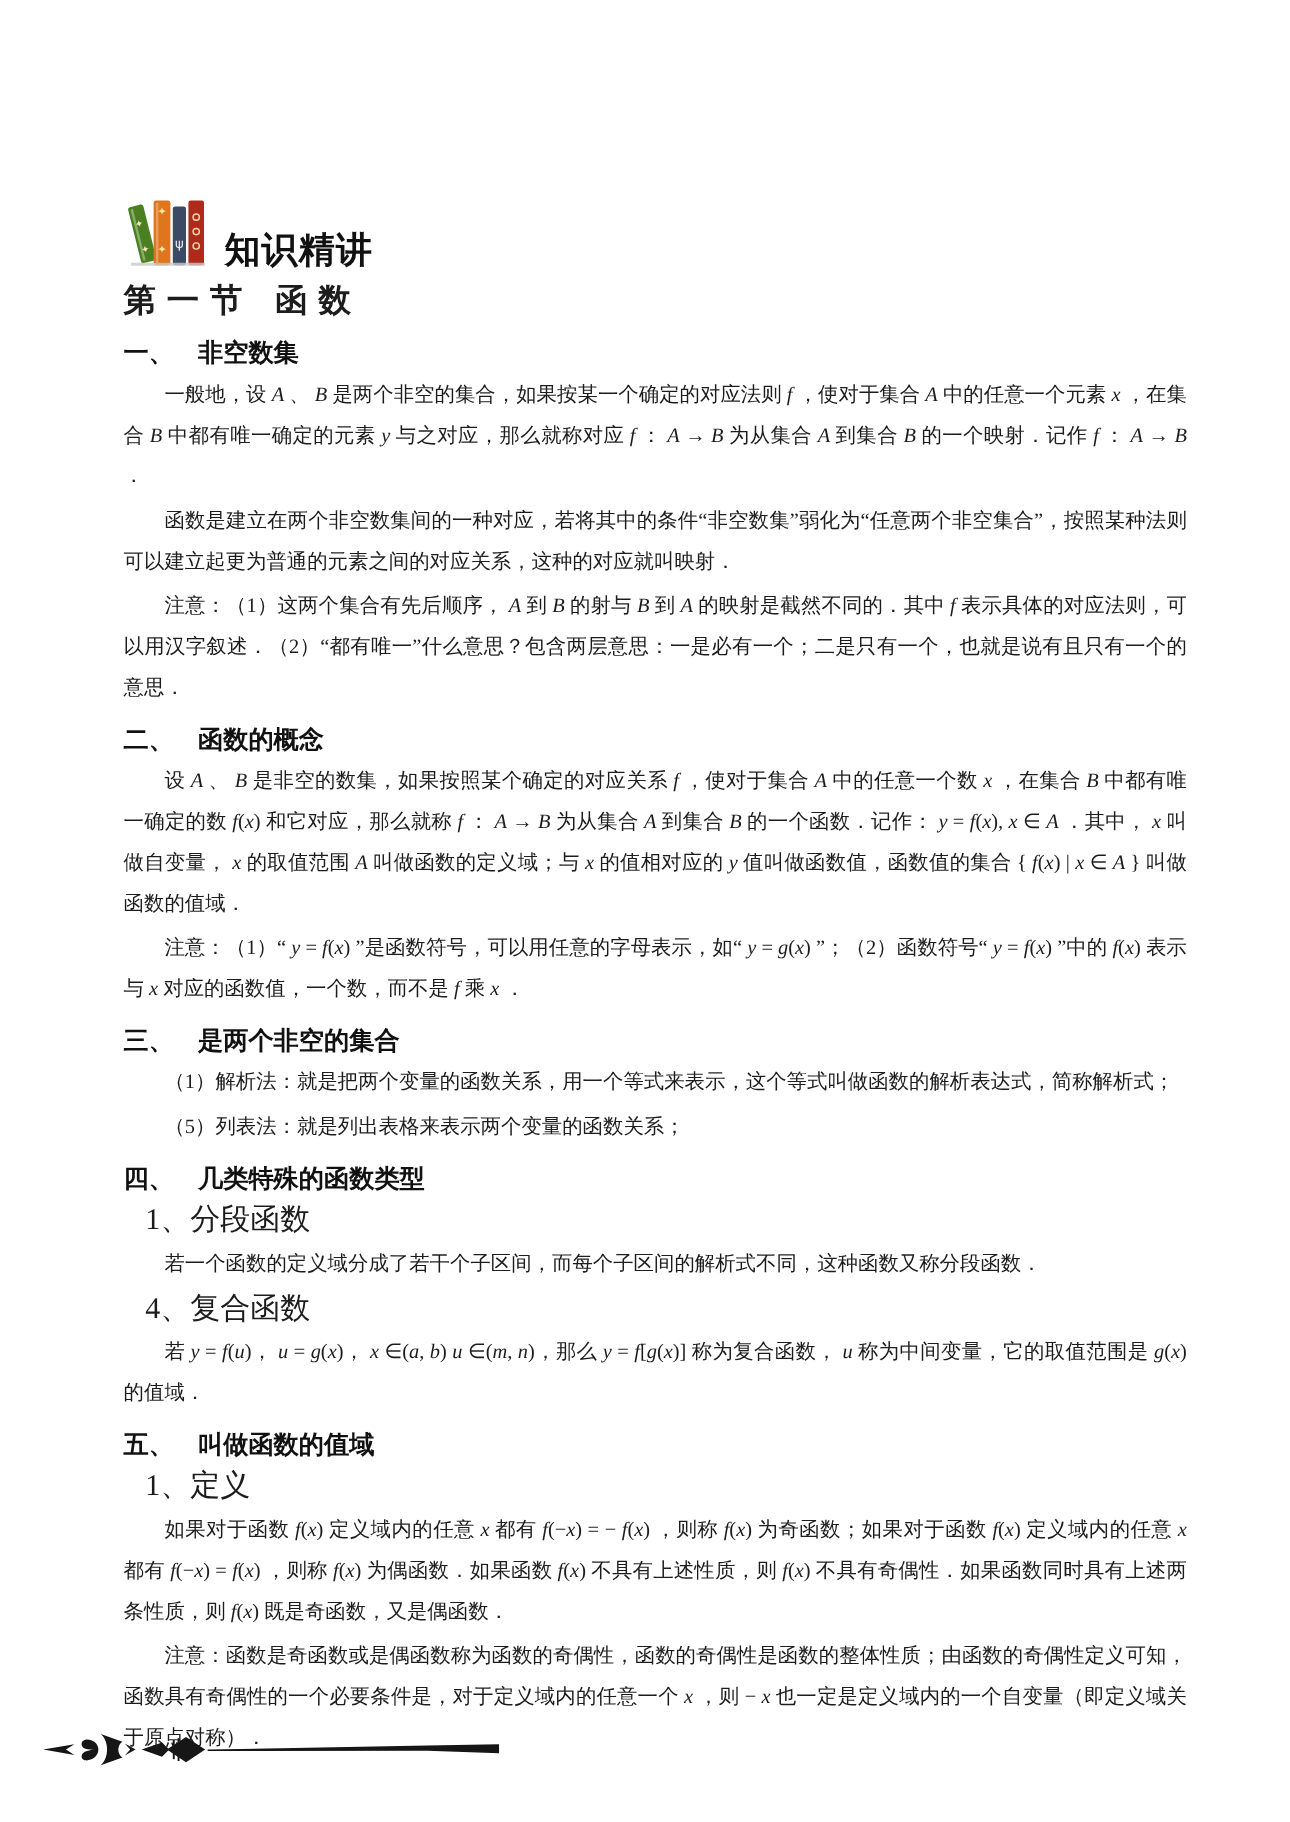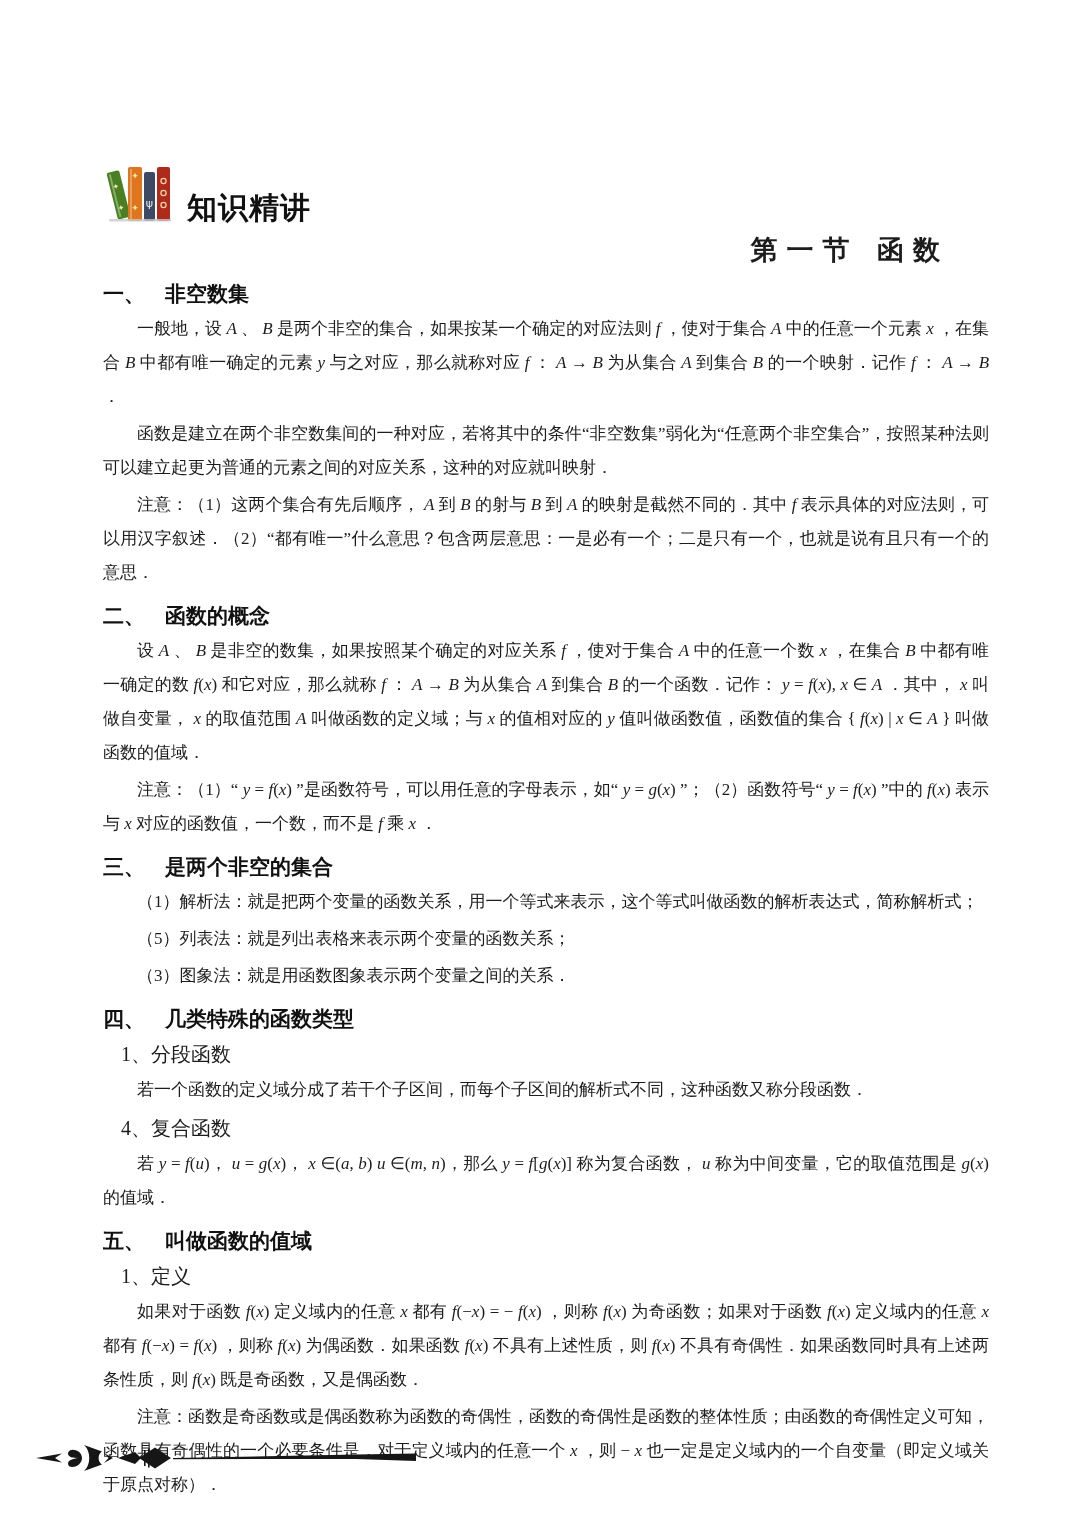--- a/index.html
+++ b/index.html
@@ -16,42 +16,42 @@
     left:103px; right:86px; top:158px;
   }
   
   .brand{display:flex;align-items:center;gap:16px;height:66px;}
   .brand-title{
     font-family:"Liberation Sans", sans-serif;
     font-weight:bold;font-size:30px;letter-spacing:1px;color:#111;margin-top:34px;
   }
   
   .page-title{
-    text-align:right;
+    text-align:left;
     font-family:"DejaVu Serif", serif;
     font-weight:bold;
     font-size:27px;
     letter-spacing:9px;
     margin:8px 40px 6px 0;
   }
   
   .sec-h{
     font-family:"Liberation Sans", sans-serif;
     font-weight:bold;font-size:21px;color:#111;
     margin:12px 0 4px 0;
   }
   .sec-num{margin-right:20px;}
   
   .para{
     font-size:17px;line-height:34px;
     text-align:justify;text-indent:2em;
     margin:3px 0;
   }
   .sub{
-    font-size:20px;line-height:32px;
+    font-size:25px;line-height:32px;
     margin:5px 0 1px 18px;
   }
   .math{font-family:"Liberation Serif", serif;font-style:italic;}
   .footer-orn{position:absolute;left:36px;top:1440px;}
 </style>
 </head>
 <body>
 
 <div class="content">
 
@@ -90,21 +90,20 @@
   <section>
     <h2 class="sec-h"><span class="sec-num">二、</span><span>函数的概念</span></h2>
     <p class="para"><span>设 </span><span class="math">A</span><span> 、 </span><span class="math">B</span><span> 是非空的数集，如果按照某个确定的对应关系 </span><span class="math">f</span><span> ，使对于集合 </span><span class="math">A</span><span> 中的任意一个数 </span><span class="math">x</span><span> ，在集合 </span><span class="math">B</span><span> 中都有唯一确定的数 </span><span class="math">f</span><span>(</span><span class="math">x</span><span>) 和它对应，那么就称 </span><span class="math">f</span><span> ： </span><span class="math">A</span><span> → </span><span class="math">B</span><span> 为从集合 </span><span class="math">A</span><span> 到集合 </span><span class="math">B</span><span> 的一个函数．记作： </span><span class="math">y</span><span> = </span><span class="math">f</span><span>(</span><span class="math">x</span><span>), </span><span class="math">x</span><span> ∈ </span><span class="math">A</span><span> ．其中， </span><span class="math">x</span><span> 叫做自变量， </span><span class="math">x</span><span> 的取值范围 </span><span class="math">A</span><span> 叫做函数的定义域；与 </span><span class="math">x</span><span> 的值相对应的 </span><span class="math">y</span><span> 值叫做函数值，函数值的集合 { </span><span class="math">f</span><span>(</span><span class="math">x</span><span>) | </span><span class="math">x</span><span> ∈ </span><span class="math">A</span><span> } 叫做函数的值域．</span></p>
     <p class="para"><span>注意：（1）“ </span><span class="math">y</span><span> = </span><span class="math">f</span><span>(</span><span class="math">x</span><span>) ”是函数符号，可以用任意的字母表示，如“ </span><span class="math">y</span><span> = </span><span class="math">g</span><span>(</span><span class="math">x</span><span>) ”；（2）函数符号“ </span><span class="math">y</span><span> = </span><span class="math">f</span><span>(</span><span class="math">x</span><span>) ”中的 </span><span class="math">f</span><span>(</span><span class="math">x</span><span>) 表示与 </span><span class="math">x</span><span> 对应的函数值，一个数，而不是 </span><span class="math">f</span><span> 乘 </span><span class="math">x</span><span> ．</span></p>
   </section>
 
   <section>
     <h2 class="sec-h"><span class="sec-num">三、</span><span>是两个非空的集合</span></h2>
     <p class="para"><span>（1）解析法：就是把两个变量的函数关系，用一个等式来表示，这个等式叫做函数的解析表达式，简称解析式；</span></p>
     <p class="para"><span>（5）列表法：就是列出表格来表示两个变量的函数关系；</span></p>
-    <p class="para"><span>（3）图象法：就是用函数图象表示两个变量之间的关系．</span></p>
   </section>
 
   <section>
     <h2 class="sec-h"><span class="sec-num">四、</span><span>几类特殊的函数类型</span></h2>
     <p class="sub"><span>1、分段函数</span></p>
     <p class="para"><span>若一个函数的定义域分成了若干个子区间，而每个子区间的解析式不同，这种函数又称分段函数．</span></p>
     <p class="sub"><span>4、复合函数</span></p>
     <p class="para"><span>若 </span><span class="math">y</span><span> = </span><span class="math">f</span><span>(</span><span class="math">u</span><span>)， </span><span class="math">u</span><span> = </span><span class="math">g</span><span>(</span><span class="math">x</span><span>)， </span><span class="math">x</span><span> ∈(</span><span class="math">a</span><span>, </span><span class="math">b</span><span>)  </span><span class="math">u</span><span> ∈(</span><span class="math">m</span><span>, </span><span class="math">n</span><span>)，那么 </span><span class="math">y</span><span> = </span><span class="math">f</span><span>[</span><span class="math">g</span><span>(</span><span class="math">x</span><span>)] 称为复合函数， </span><span class="math">u</span><span> 称为中间变量，它的取值范围是 </span><span class="math">g</span><span>(</span><span class="math">x</span><span>) 的值域．</span></p>
   </section>
 

